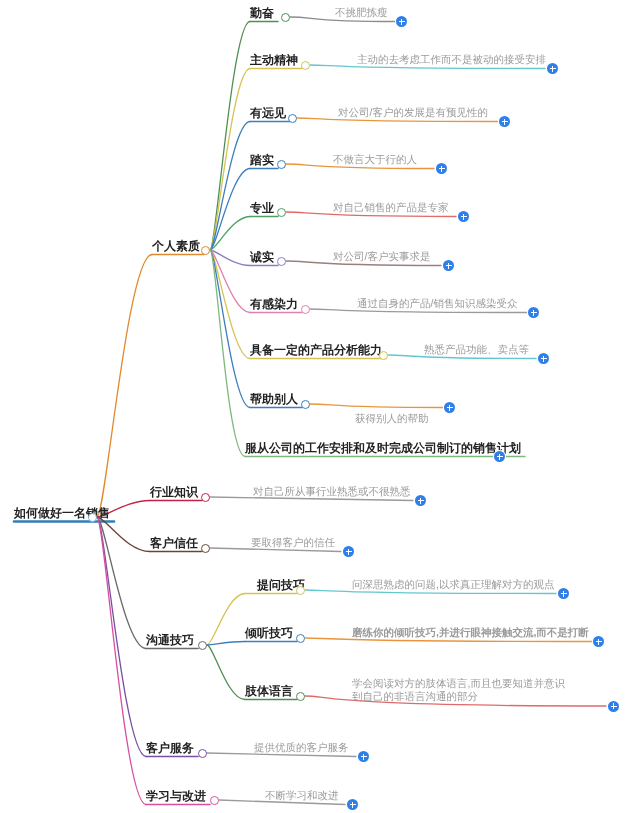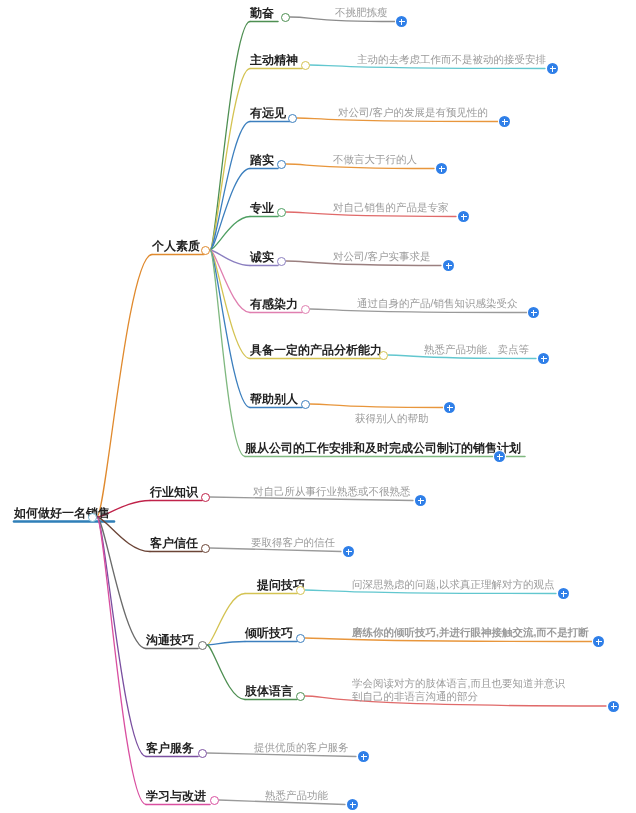--- a/index.html
+++ b/index.html
@@ -141,16 +141,16 @@
       <div class="ntext" style="left: 245px; top: 683px;">肢体语言</div>
       <div class="dot" style="left: 295.5px; top: 691.5px; border-color: rgb(78, 143, 82);"></div>
       <div class="leaftext two" style="left: 352px; top: 677px;">学会阅读对方的肢体语言,而且也要知道并意识到自己的非语言沟通的部分</div>
       <div class="plus" style="left: 608px; top: 700.5px; background: rgb(47, 127, 232);"></div>
       <div class="ntext" style="left: 146px; top: 740px;">客户服务</div>
       <div class="dot" style="left: 197.5px; top: 748.5px; border-color: rgb(122, 79, 160);"></div>
       <div class="leaftext" style="left: 254px; top: 741px;">提供优质的客户服务</div>
       <div class="plus" style="left: 358px; top: 751px; background: rgb(47, 127, 232);"></div>
       <div class="ntext" style="left: 146px; top: 788px;">学习与改进</div>
       <div class="dot" style="left: 209.5px; top: 795.5px; border-color: rgb(217, 79, 160);"></div>
-      <div class="leaftext" style="left: 265px; top: 789px;">熟悉产品功能</div>
+      <div class="leaftext" style="left: 265px; top: 789px;">不断学习和改进</div>
       <div class="plus" style="left: 347px; top: 799px; background: rgb(47, 127, 232);"></div>
     </div>
 </div>
 
 </body></html>

